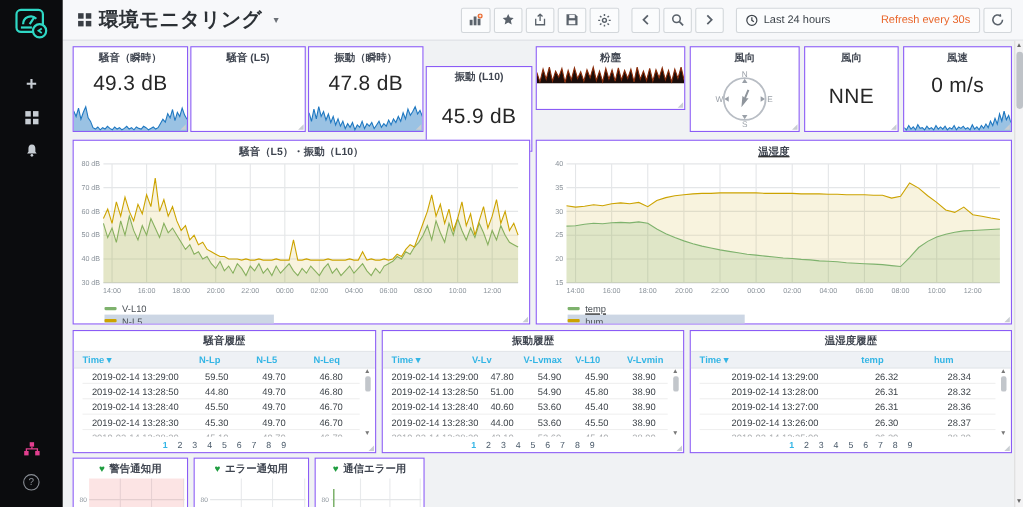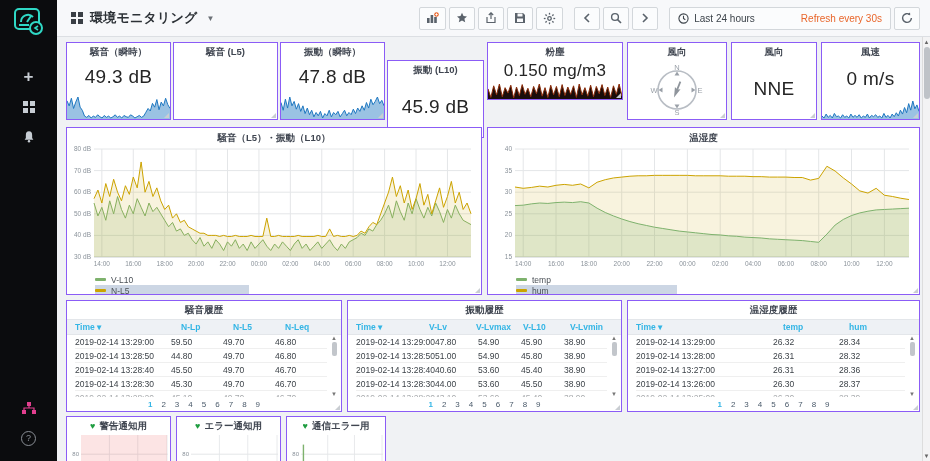--- a/index.html
+++ b/index.html
@@ -11,21 +11,21 @@
   .side-icon { width:57px; height:30px; display:flex; align-items:center; justify-content:center; color:#c7cdd3; cursor:pointer; }
   .side-icon.plus { font-size:17px; font-weight:700; margin-top:18px; }
   .side-gap { flex:1; }
   .help-q { width:15px; height:15px; border:1.4px solid #8a8f96; border-radius:50%; color:#8a8f96; font-size:9px; display:flex; align-items:center; justify-content:center; }
 
   
   .navbar { position:absolute; left:57px; top:0; right:0; height:37px; background:#f7f8fa; border-bottom:1px solid #dcdfe3; display:flex; align-items:center; padding:0 10px 0 14px; z-index:4; }
   .nav-title-wrap { display:flex; align-items:center; gap:7px; }
   .grid-ico { display:inline-grid; grid-template-columns:5px 5px; grid-gap:2px; }
   .grid-ico i { width:5px; height:5px; background:#3a3f45; }
-  .nav-title { font-size:13px; color:#2c3136; font-weight:600; letter-spacing:.2px; }
+  .nav-title { font-size:18px; color:#2c3136; font-weight:600; letter-spacing:.2px; }
   .caret { font-size:8px; color:#6b7076; margin-left:2px; }
   .nav-right { margin-left:auto; display:flex; align-items:flex-end; gap:3px; }
   .tbtn { height:23px; min-width:26px; background:#fbfcfd; border:1px solid #d3d7db; border-radius:2px; display:flex; align-items:center; justify-content:center; gap:5px; padding:0 6px; cursor:pointer; color:#5a626b; font-size:10px; }
   .tbtn svg { display:block; }
   .tbtn-group { display:flex; gap:3px; margin-left:8px; }
   .timepick { padding:0 8px; }
   .refresh-orange { color:#e9662b;margin-left:41px; }
 
   
   .dash { position:absolute; left:57px; top:37px; width:865px; height:424px; background:#f0f2f4; overflow:hidden; }
@@ -48,21 +48,21 @@
   .legend { padding:1px 0 0 28px; }
   .legend-item { display:flex; align-items:center; gap:5px; font-size:8.5px; color:#4a5056; height:11px; cursor:pointer; }
   .legend-item .dash-swatch { width:11px; height:2.5px; border-radius:1px; }
   .legend-item.hl { background:#ccd6e4; width:40%; }
 
   
   .tbl-head { display:flex; background:#eef1f5; border-top:1px solid #e3e6ea; border-bottom:1px solid #e3e6ea; padding:2px 4px 2px 8px; margin-top:2px; }
   .tbl-head .cell { font-size:8.5px; color:#33b5e5; font-weight:700; cursor:pointer; }
   .tbl-body { position:relative; height:62px; overflow:hidden; padding-left:8px; padding-right:14px; }
   .trow { display:flex; border-bottom:1px solid #efefef; height:14px; align-items:center; }
-  .trow .cell { font-size:8.5px; color:#3c4248; white-space:nowrap; }
+  .trow .cell { font-size:8.5px; color:#3c4248; white-space:nowrap;text-align:center; }
   .trow.partial { opacity:.45; }
   .cell.time { flex:1; }
   .tbl .cell.num { width:52px; }
   .tbl.cols5 .cell.num { width:47px; }
   .tbl.cols3 .cell.num { width:66px; }
   .pager { display:flex; justify-content:center; gap:9px; padding-top:3px; font-size:8px; color:#4a5a6a; }
   .pager span { cursor:pointer; }
   .pager .cur { color:#33b5e5; font-weight:700; }
   .tscroll { position:absolute; right:2px; top:0; bottom:0; width:10px; display:flex; flex-direction:column; align-items:center; justify-content:space-between; font-size:6px; color:#777; cursor:pointer; }
   .tscroll .thumb { width:5px; flex:0 0 14px; background:#c2c6cb; border-radius:2px; margin-top:1px; }
@@ -238,21 +238,20 @@
           <polyline points="0,7.526315789473685 2.1914893617021276,15.263157894736842 4.382978723404255,4.210526315789473 6.574468085106383,13.052631578947368 8.76595744680851,2 10.957446808510639,10.842105263157894 13.148936170212766,6.421052631578949 15.340425531914892,14.157894736842106 17.53191489361702,8.631578947368421 19.72340425531915,16.36842105263158 21.914893617021278,10.842105263157894 24.106382978723406,18.578947368421055 26.29787234042553,13.052631578947368 28.48936170212766,19.68421052631579 30.680851063829785,15.263157894736842 32.87234042553192,21.894736842105264 35.06382978723404,17.473684210526315 37.255319148936174,20.789473684210527 39.4468085106383,16.36842105263158 41.638297872340424,23 43.829787234042556,18.578947368421055 46.02127659574468,20.789473684210527 48.21276595744681,15.263157894736842 50.40425531914894,21.894736842105264 52.59574468085106,17.473684210526315 54.78723404255319,19.68421052631579 56.97872340425532,16.36842105263158 59.17021276595745,21.894736842105264 61.36170212765957,18.578947368421055 63.5531914893617,15.263157894736842 65.74468085106383,20.789473684210527 67.93617021276596,17.473684210526315 70.12765957446808,19.68421052631579 72.31914893617021,14.157894736842106 74.51063829787235,18.578947368421055 76.70212765957446,13.052631578947368 78.8936170212766,16.36842105263158 81.08510638297872,10.842105263157894 83.27659574468085,15.263157894736842 85.46808510638297,7.526315789473685 87.65957446808511,13.052631578947368 89.85106382978724,4.210526315789473 92.04255319148936,9.73684210526316 94.23404255319149,6.421052631578949 96.42553191489363,2 98.61702127659575,8.631578947368421 100.80851063829788,5.315789473684212 103,10.842105263157894" fill="none" stroke="#1f78c1" stroke-width="1"></polyline>
         </svg>
       </div>
   </div>
   <div class="panel stat" style="left:330px;top:23px;width:97px;height:78px;">
     <div class="ptitle">振動 (L10)</div>
     <div class="stat-value">45.9 dB</div>
   </div>
   <div class="panel stat" style="left:430px;top:5px;width:136px;height:58px;">
     <div class="ptitle">粉塵</div>
-    <div class="stat-value" style="font-size:17px;">0.150 mg/m3</div>
     <div class="sparkwrap short">
         <svg class="spark" width="134" height="17">
           <polygon points="0,6.869565217391305 2.851063829787234,15.391304347826088 5.702127659574468,3.8260869565217384 8.553191489361701,12.956521739130435 11.404255319148936,2 14.25531914893617,14.782608695652174 17.106382978723403,5.6521739130434785 19.95744680851064,11.130434782608695 22.80851063829787,3.2173913043478244 25.659574468085108,16 28.51063829787234,5.0434782608695645 31.361702127659576,13.565217391304348 34.212765957446805,2.608695652173914 37.06382978723404,12.347826086956522 39.91489361702128,6.260869565217391 42.765957446808514,14.782608695652174 45.61702127659574,4.4347826086956506 48.46808510638298,11.739130434782608 51.319148936170215,2 54.170212765957444,14.173913043478262 57.02127659574468,5.6521739130434785 59.87234042553191,15.391304347826088 62.72340425531915,3.2173913043478244 65.57446808510637,12.956521739130435 68.42553191489361,4.4347826086956506 71.27659574468085,14.782608695652174 74.12765957446808,2.608695652173914 76.97872340425532,13.565217391304348 79.82978723404256,5.0434782608695645 82.68085106382979,12.347826086956522 85.53191489361703,3.8260869565217384 88.38297872340425,15.391304347826088 91.23404255319149,2 94.08510638297872,12.956521739130435 96.93617021276596,5.6521739130434785 99.78723404255318,14.173913043478262 102.63829787234043,3.2173913043478244 105.48936170212767,14.782608695652174 108.34042553191489,4.4347826086956506 111.19148936170212,11.739130434782608 114.04255319148936,2.608695652173914 116.8936170212766,13.565217391304348 119.74468085106382,5.0434782608695645 122.59574468085106,15.391304347826088 125.4468085106383,3.8260869565217384 128.29787234042553,12.347826086956522 131.14893617021275,2 134,14.173913043478262 134,17 0,17" fill="rgba(18,3,0,0.96)"></polygon>
           <polyline points="0,6.869565217391305 2.851063829787234,15.391304347826088 5.702127659574468,3.8260869565217384 8.553191489361701,12.956521739130435 11.404255319148936,2 14.25531914893617,14.782608695652174 17.106382978723403,5.6521739130434785 19.95744680851064,11.130434782608695 22.80851063829787,3.2173913043478244 25.659574468085108,16 28.51063829787234,5.0434782608695645 31.361702127659576,13.565217391304348 34.212765957446805,2.608695652173914 37.06382978723404,12.347826086956522 39.91489361702128,6.260869565217391 42.765957446808514,14.782608695652174 45.61702127659574,4.4347826086956506 48.46808510638298,11.739130434782608 51.319148936170215,2 54.170212765957444,14.173913043478262 57.02127659574468,5.6521739130434785 59.87234042553191,15.391304347826088 62.72340425531915,3.2173913043478244 65.57446808510637,12.956521739130435 68.42553191489361,4.4347826086956506 71.27659574468085,14.782608695652174 74.12765957446808,2.608695652173914 76.97872340425532,13.565217391304348 79.82978723404256,5.0434782608695645 82.68085106382979,12.347826086956522 85.53191489361703,3.8260869565217384 88.38297872340425,15.391304347826088 91.23404255319149,2 94.08510638297872,12.956521739130435 96.93617021276596,5.6521739130434785 99.78723404255318,14.173913043478262 102.63829787234043,3.2173913043478244 105.48936170212767,14.782608695652174 108.34042553191489,4.4347826086956506 111.19148936170212,11.739130434782608 114.04255319148936,2.608695652173914 116.8936170212766,13.565217391304348 119.74468085106382,5.0434782608695645 122.59574468085106,15.391304347826088 125.4468085106383,3.8260869565217384 128.29787234042553,12.347826086956522 131.14893617021275,2 134,14.173913043478262" fill="none" stroke="#8a2c0a" stroke-width="1"></polyline>
         </svg>
       </div>
   </div>
   <div class="panel stat" style="left:570px;top:5px;width:100px;height:78px;">
     <div class="ptitle">風向</div>
     <div class="compass-wrap">
@@ -336,21 +335,21 @@
         <div class="legend-item">
           <span class="dash-swatch" style="background: rgb(126, 178, 109);"></span>
           <span>V-L10</span>
         </div>
         <div class="legend-item hl">
           <span class="dash-swatch" style="background: rgb(204, 163, 0);"></span>
           <span>N-L5</span>
         </div>
       </div>
   </div>
-  <div class="panel chartpanel" style="left:430px;top:90px;width:433px;height:168px;">
+  <div class="panel chartpanel" style="left:430px;top:90px;width:433px;height:168px;text-decoration:underline;">
     <div class="ptitle">温湿度</div>
     <svg width="427" height="124">
         <line x1="35.20833333333333" y1="4" x2="35.20833333333333" y2="112" stroke="#e4e6e8" stroke-width="1"></line>
         <text x="35.20833333333333" y="121" font-size="6.5" fill="#8a929a" text-anchor="middle">14:00</text>
         <line x1="68.04166666666667" y1="4" x2="68.04166666666667" y2="112" stroke="#e4e6e8" stroke-width="1"></line>
         <text x="68.04166666666667" y="121" font-size="6.5" fill="#8a929a" text-anchor="middle">16:00</text>
         <line x1="100.875" y1="4" x2="100.875" y2="112" stroke="#e4e6e8" stroke-width="1"></line>
         <text x="100.875" y="121" font-size="6.5" fill="#8a929a" text-anchor="middle">18:00</text>
         <line x1="133.70833333333331" y1="4" x2="133.70833333333331" y2="112" stroke="#e4e6e8" stroke-width="1"></line>
         <text x="133.70833333333331" y="121" font-size="6.5" fill="#8a929a" text-anchor="middle">20:00</text>

